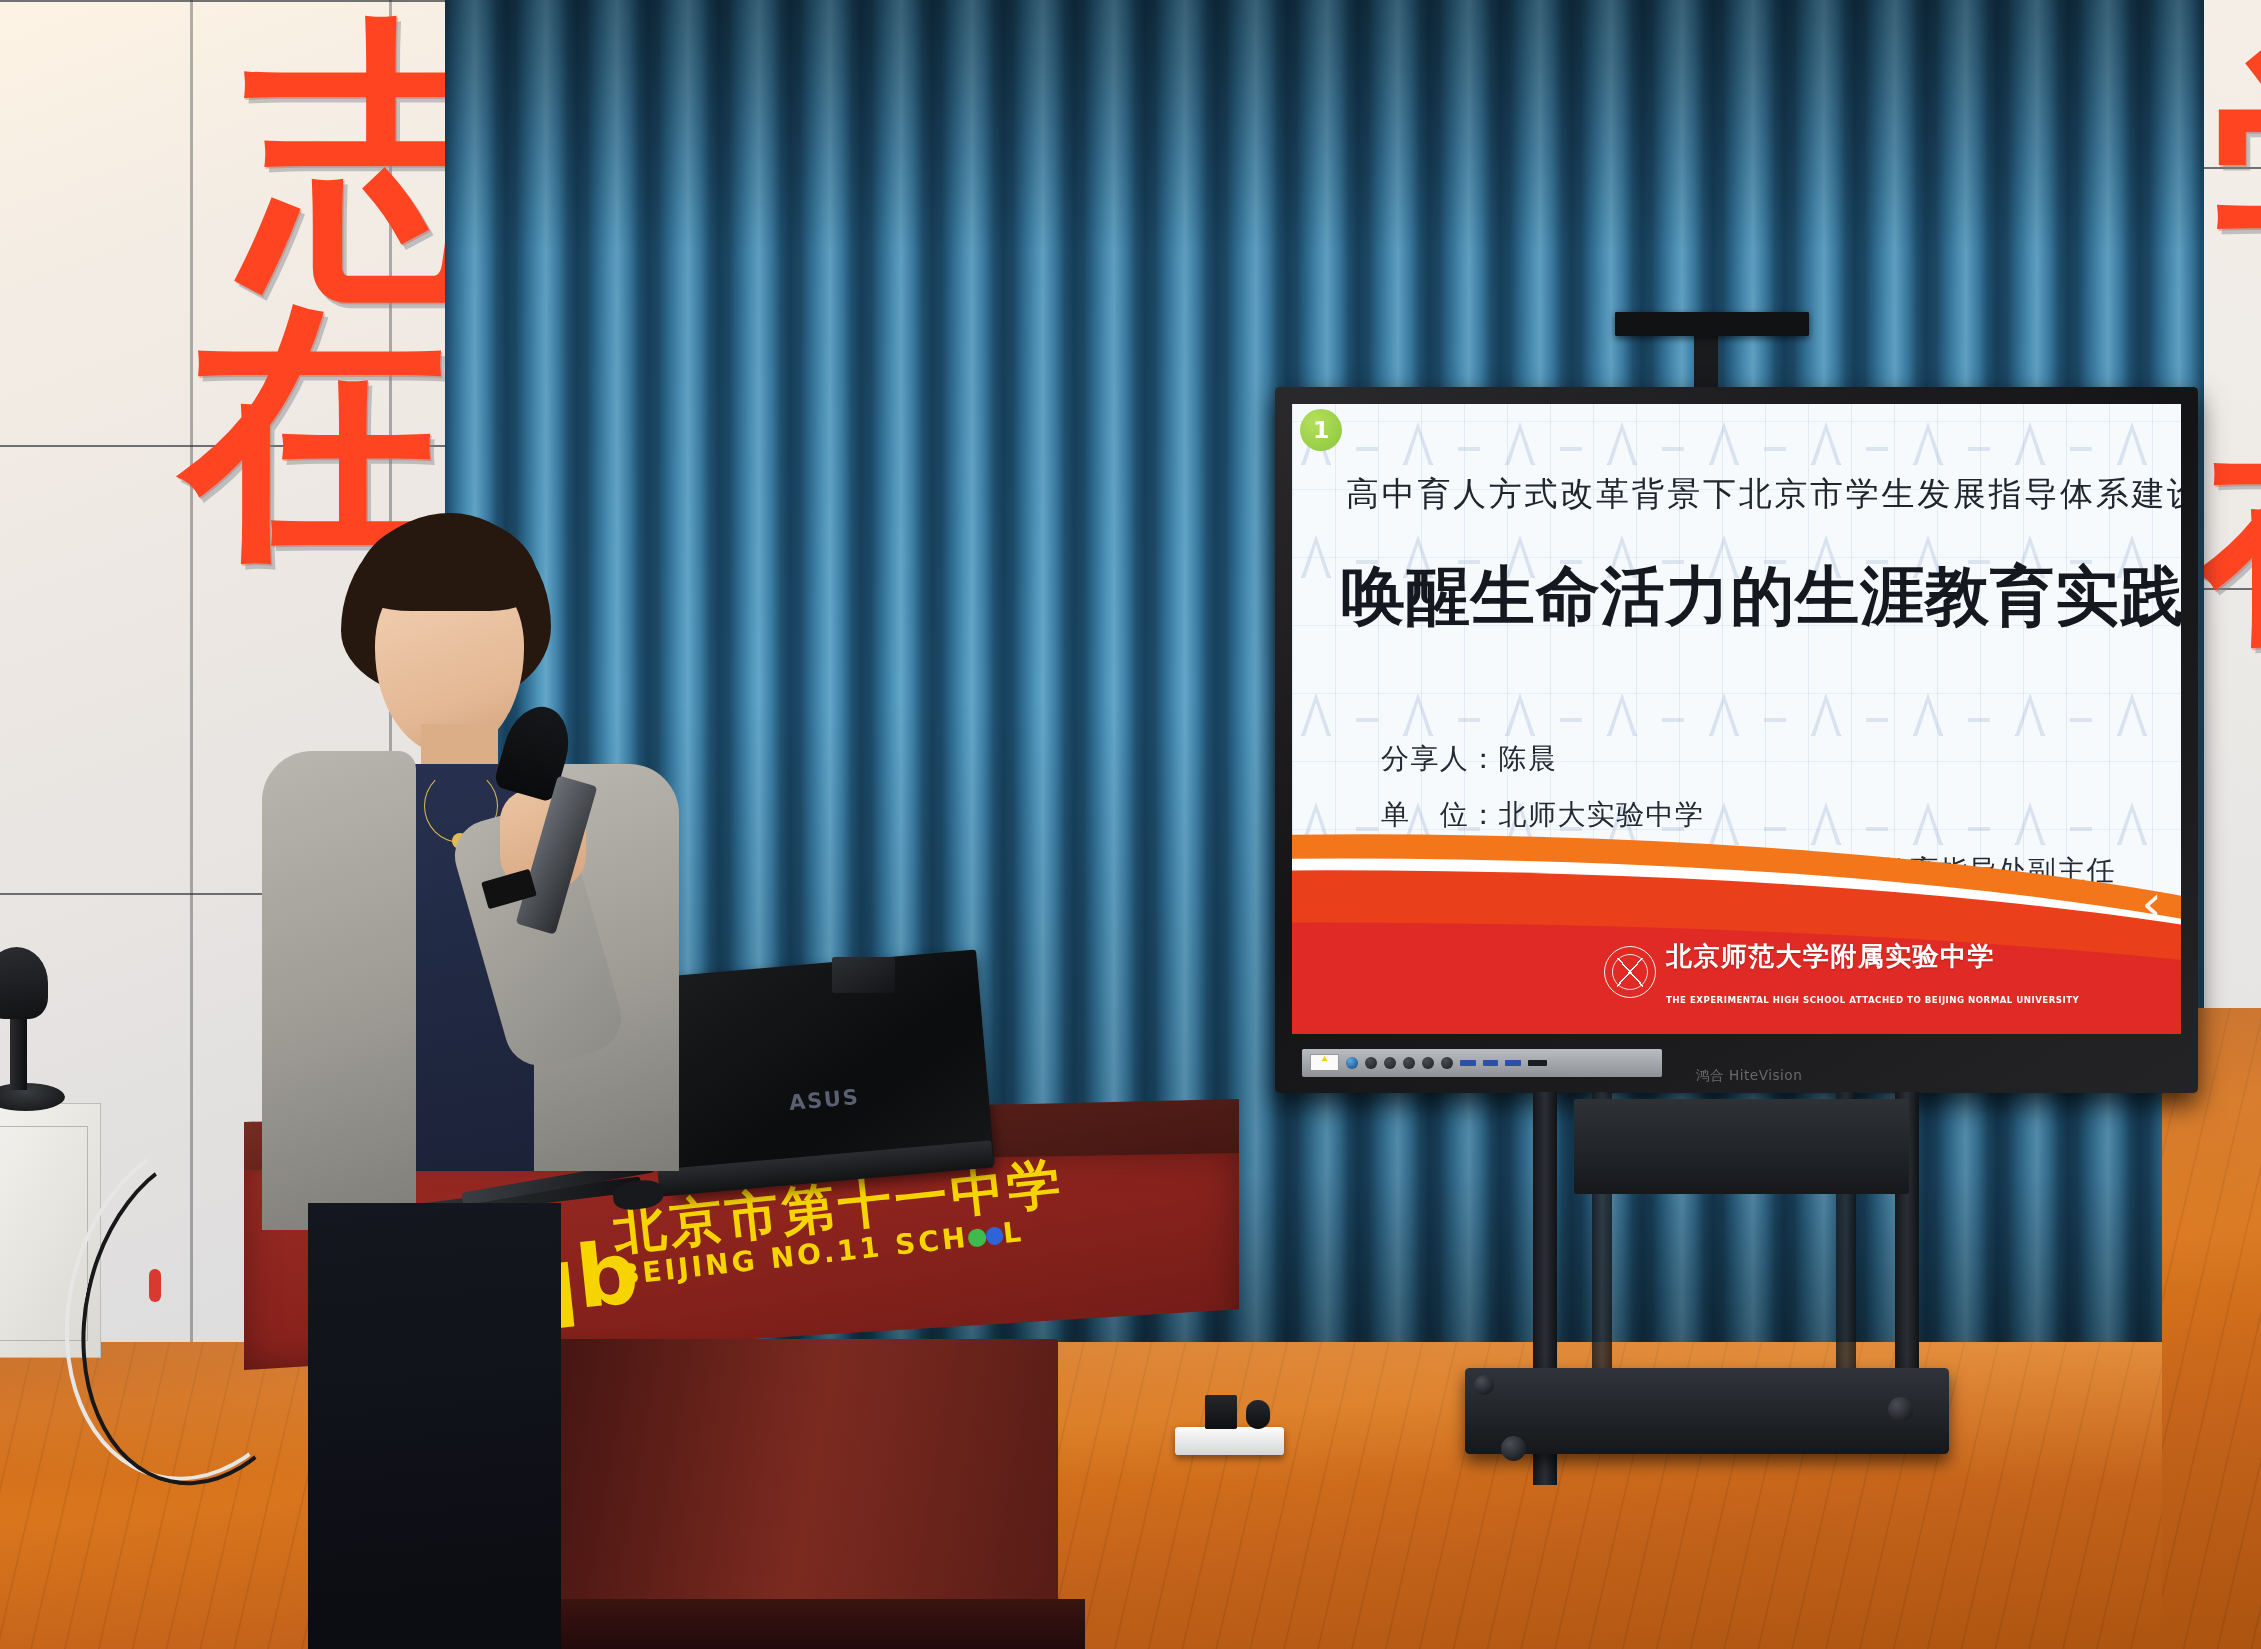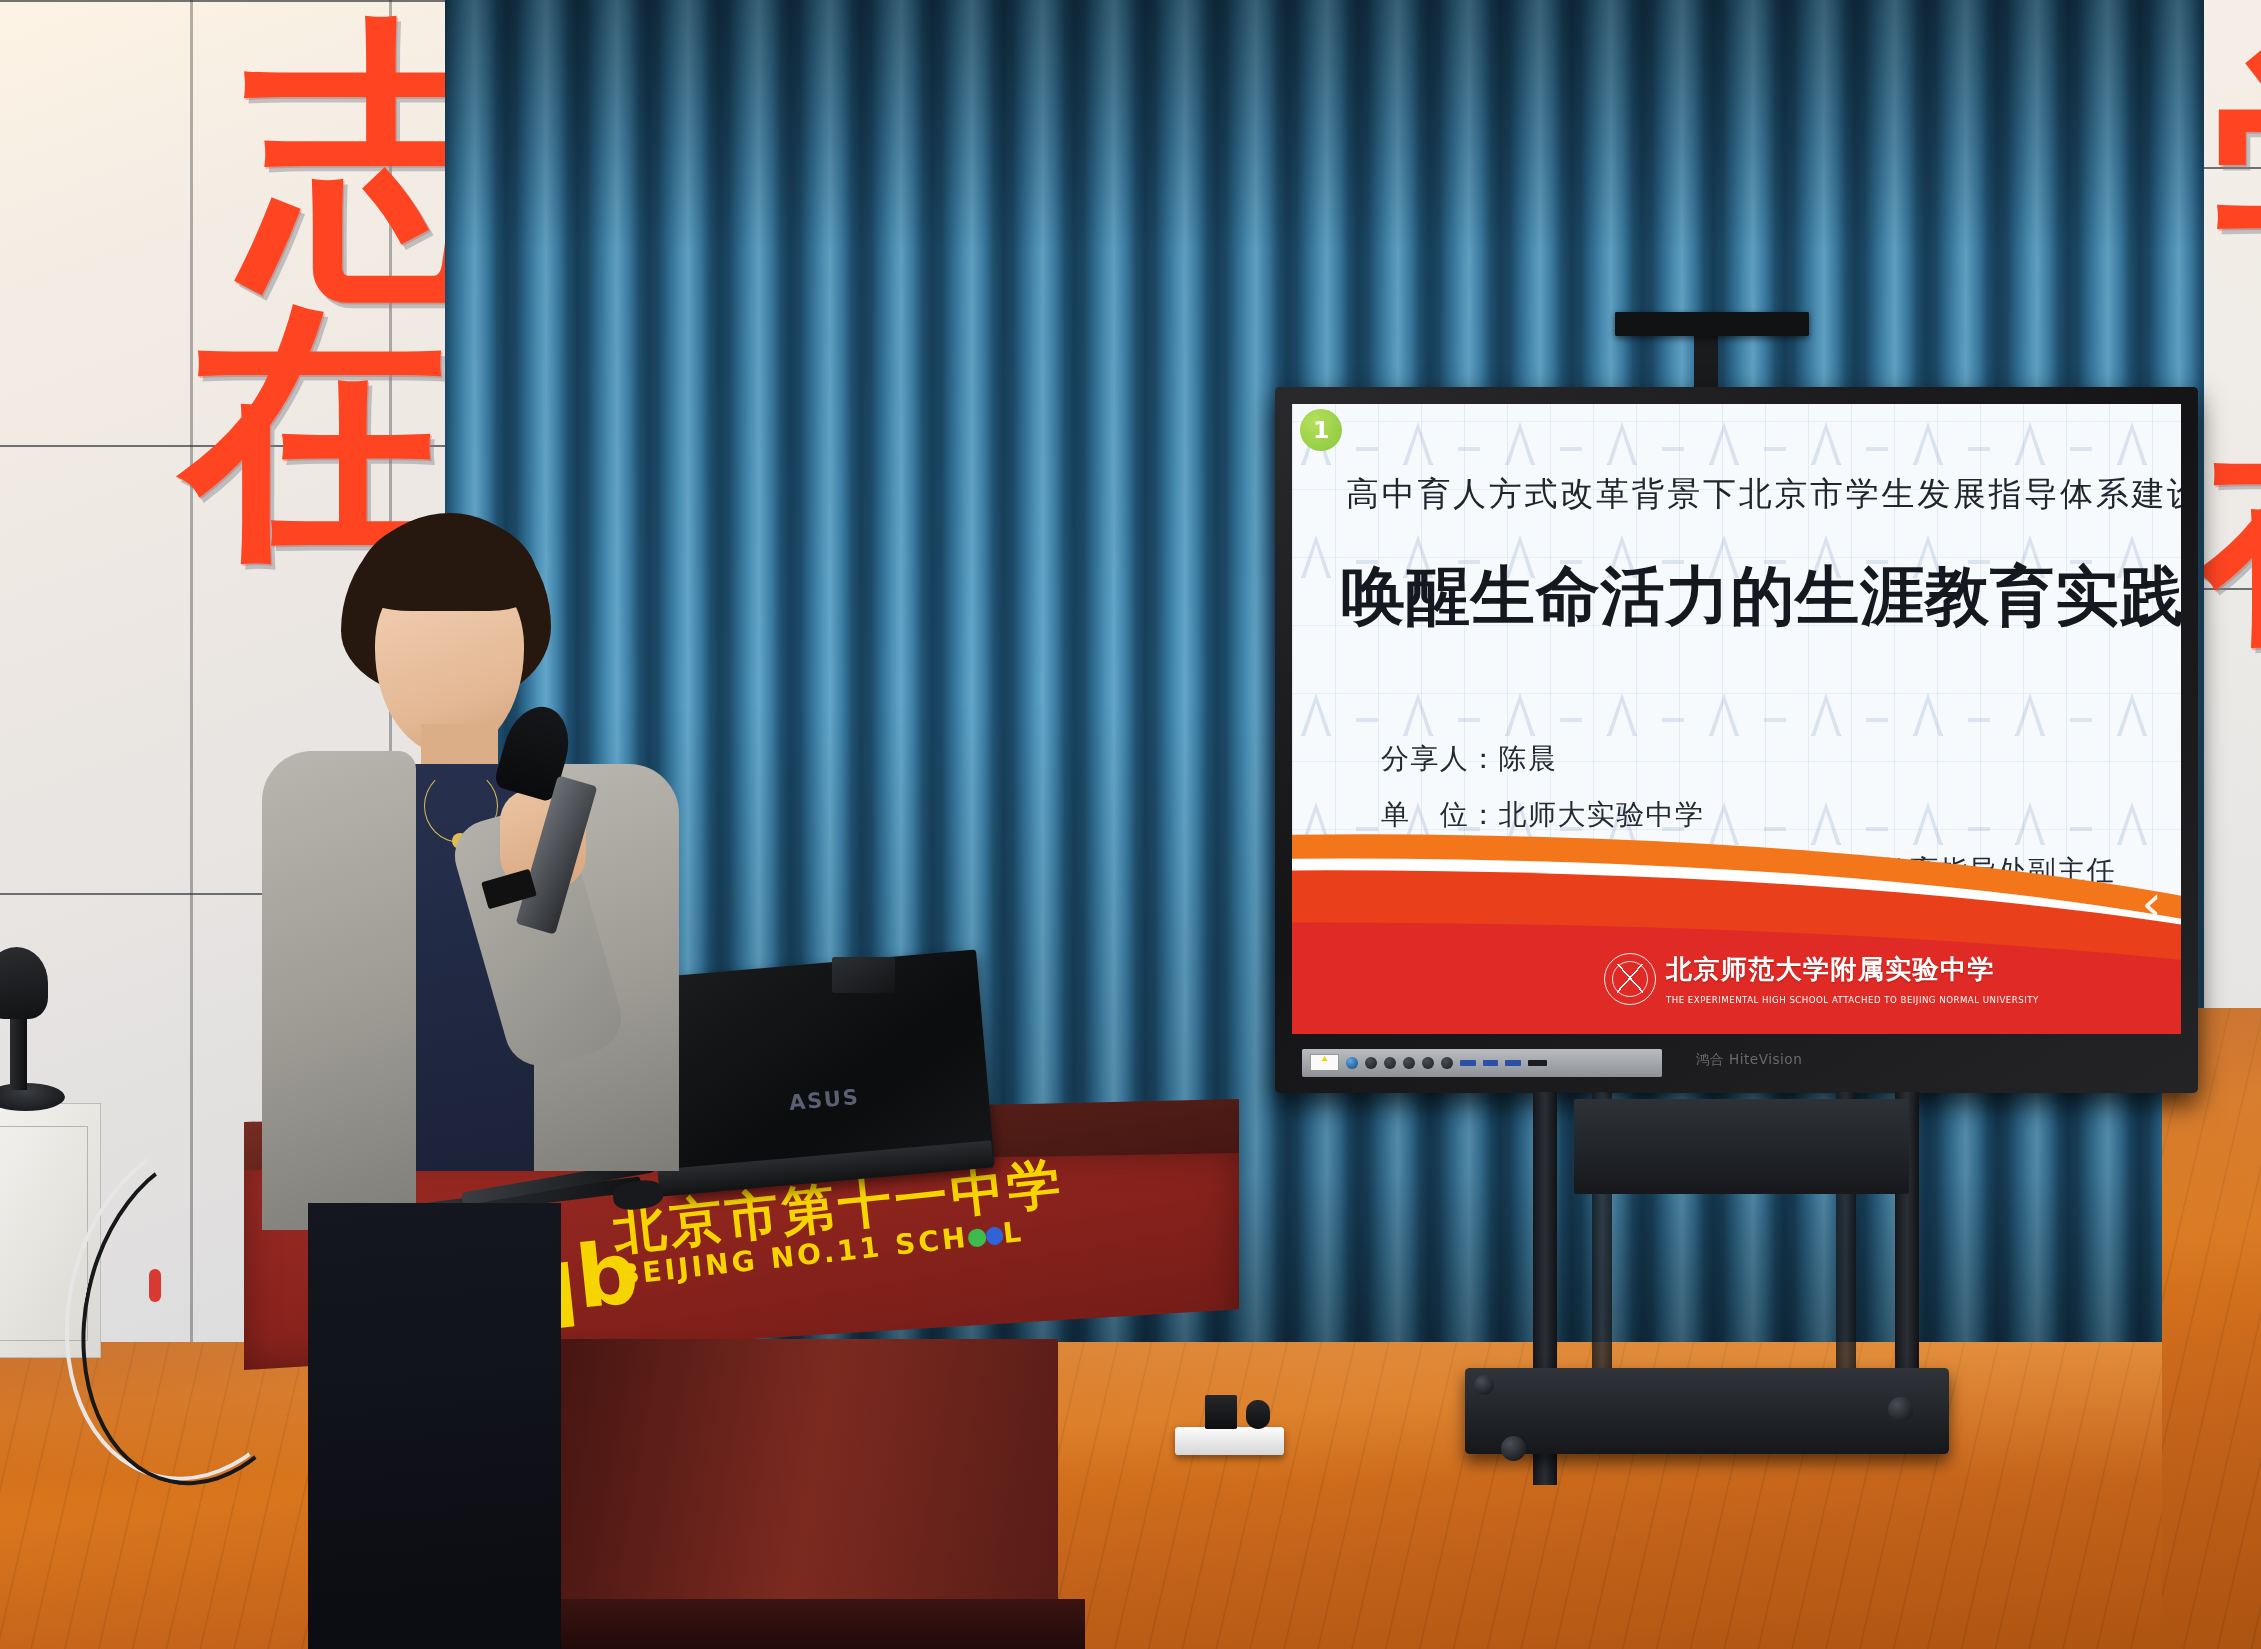--- a/index.html
+++ b/index.html
@@ -447,26 +447,26 @@
       <div class="wave wave-red" style="bottom:0;height:136px;"></div>
 
       <div class="nav-chevron" style="right:19px;bottom:105px;font-size:52px;line-height:1;">‹</div>
 
       <div class="school-logo-row" style="left:312px;bottom:29px;">
         <div class="logo-mark" style="width:50px;height:50px;">
           <div class="logo-tri"></div>
         </div>
         <div>
           <div class="logo-text-cn" style="font-size:26px;font-weight:bold;">北京师范大学附属实验中学</div>
-          <div class="logo-text-en" style="font-size:8.6px;margin-top:8px;">THE EXPERIMENTAL HIGH SCHOOL ATTACHED TO BEIJING NORMAL UNIVERSITY</div>
+          <div class="logo-text-en" style="font-size:8.6px;margin-top:21px;font-weight:bold;">THE EXPERIMENTAL HIGH SCHOOL ATTACHED TO BEIJING NORMAL UNIVERSITY</div>
         </div>
       </div>
     </div>
 
-    <div class="bezel-brand" style="left:421px;bottom:24px;font-size:13.6px;">鸿合 HiteVision</div>
+    <div class="bezel-brand" style="left:421px;bottom:8px;font-size:13.6px;">鸿合 HiteVision</div>
 
     <div class="ctrl-strip" style="left:27px;bottom:16.3px;width:344px;height:28px;">
       <div class="warn-label"></div>
       <div class="ctrl-btn pwr"></div>
       <div class="ctrl-btn"></div>
       <div class="ctrl-btn"></div>
       <div class="ctrl-btn"></div>
       <div class="ctrl-btn"></div>
       <div class="ctrl-btn"></div>
       <div class="ctrl-port"></div>

